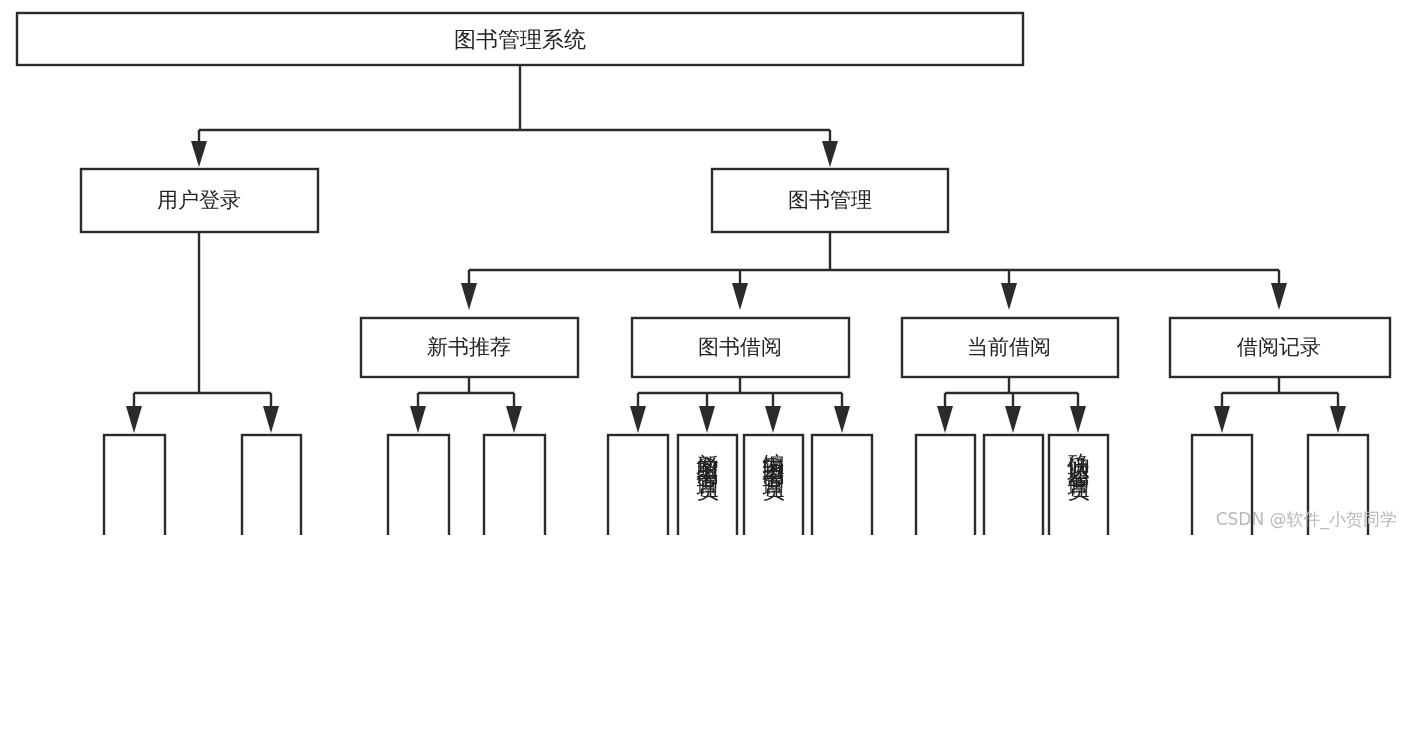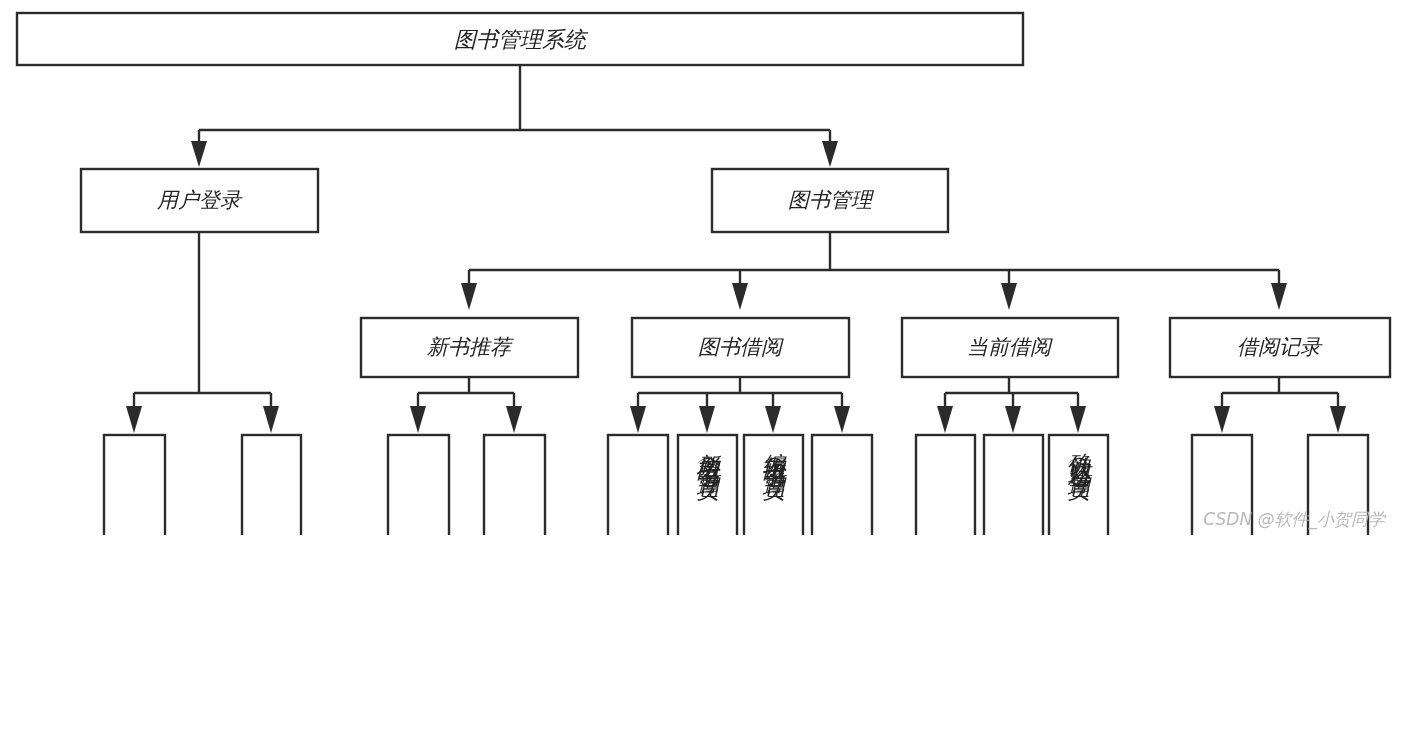--- a/index.html
+++ b/index.html
@@ -9,21 +9,20 @@
   }
   body {
     font-family: "DejaVu Sans", "Liberation Sans", sans-serif;
   }
   #diagram-root {
     position: relative;
     width: 1405px;
     height: 535px;
     background: #ffffff;
     overflow: hidden;
-    font-style: italic;
   }
   svg.diagram-canvas {
     position: absolute;
     top: 0;
     left: 0;
     width: 1405px;
     height: 747px;
     display: block;
   }
   .node-box {
@@ -69,21 +68,21 @@
     font-family: "DejaVu Sans", "Liberation Sans", sans-serif;
     font-size: 22px;
     line-height: 1.28;
     letter-spacing: 4px;
     color: #222222;
     white-space: nowrap;
     text-align: center;
   }
   .watermark {
     position: absolute;
-    right: 20px;
+    right: 8px;
     bottom: 4px;
     font-family: "DejaVu Sans", "Liberation Sans", sans-serif;
     font-size: 17px;
     color: #b9b9b9;
     user-select: none;
     white-space: nowrap;
   }
 </style>
 </head>
 <body>

